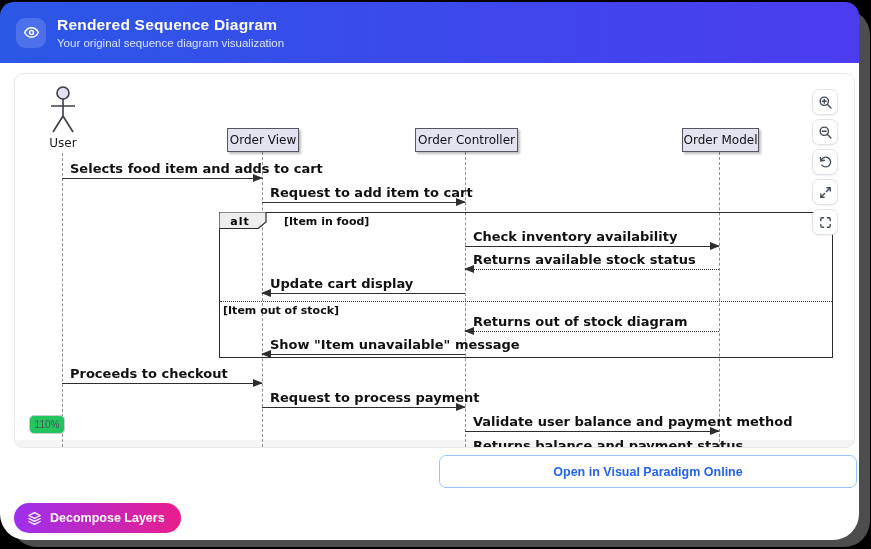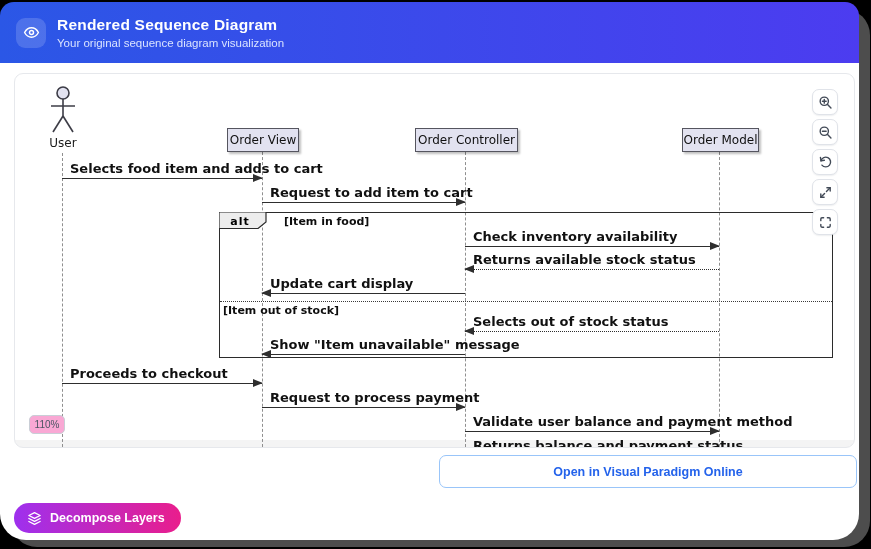--- a/index.html
+++ b/index.html
@@ -70,21 +70,21 @@
     position:absolute; left:0; top:0; width:40px; height:17px;
     display:flex; align-items:center; justify-content:center;
     font-size:11px; font-weight:700; letter-spacing:1px; color:#000;
   }
   .guard { position:absolute; font-size:11px; font-weight:700; color:#0d0d0d; white-space:nowrap; }
   .alt-divider { position:absolute; left:0; width:100%; border-top:1.6px dotted #3a3a3a; }
 
   
   .zoom-badge {
     position:absolute; left:14px; top:341px; width:36px; height:19px; z-index:5;
-    background:#f9a8d4; border:1px solid #c9ced6; border-radius:5px;
+    background:#22c55e; border:1px solid #c9ced6; border-radius:5px;
     display:flex; align-items:center; justify-content:center;
     font-family:"Liberation Sans", sans-serif; font-size:10px; color:#4b5563;
   }
   .zoom-controls { position:absolute; right:16px; top:15px; display:flex; flex-direction:column; gap:4px; z-index:6; }
   .ctrl-btn {
     width:26px; height:26px; background:#fff; border:1px solid #e0e3e9; border-radius:7px;
     box-shadow:0 1px 1.5px rgba(15,23,42,0.07);
     display:flex; align-items:center; justify-content:center; cursor:pointer; padding:0;
   }
   .ctrl-btn svg { stroke:#424a57; }
@@ -177,21 +177,21 @@
       <span class="msg-label">Returns available stock status</span>
       <span class="msg-line"></span>
         <span class="arrowhead arrow-left"></span>
     </div>
     <div class="msg solid" style="left:247px; top:220px; width:203px;">
       <span class="msg-label">Update cart display</span>
       <span class="msg-line"></span>
         <span class="arrowhead arrow-left"></span>
     </div>
     <div class="msg dotted" style="left:450px; top:258px; width:254px;">
-      <span class="msg-label">Selects out of stock status</span>
+      <span class="msg-label">Returns out of stock diagram</span>
       <span class="msg-line"></span>
         <span class="arrowhead arrow-left"></span>
     </div>
     <div class="msg solid" style="left:247px; top:281px; width:203px;">
       <span class="msg-label">Show "Item unavailable" message</span>
       <span class="msg-line"></span>
         <span class="arrowhead arrow-left"></span>
     </div>
     <div class="msg solid" style="left:47px; top:310px; width:200px;">
       <span class="msg-label">Proceeds to checkout</span>

